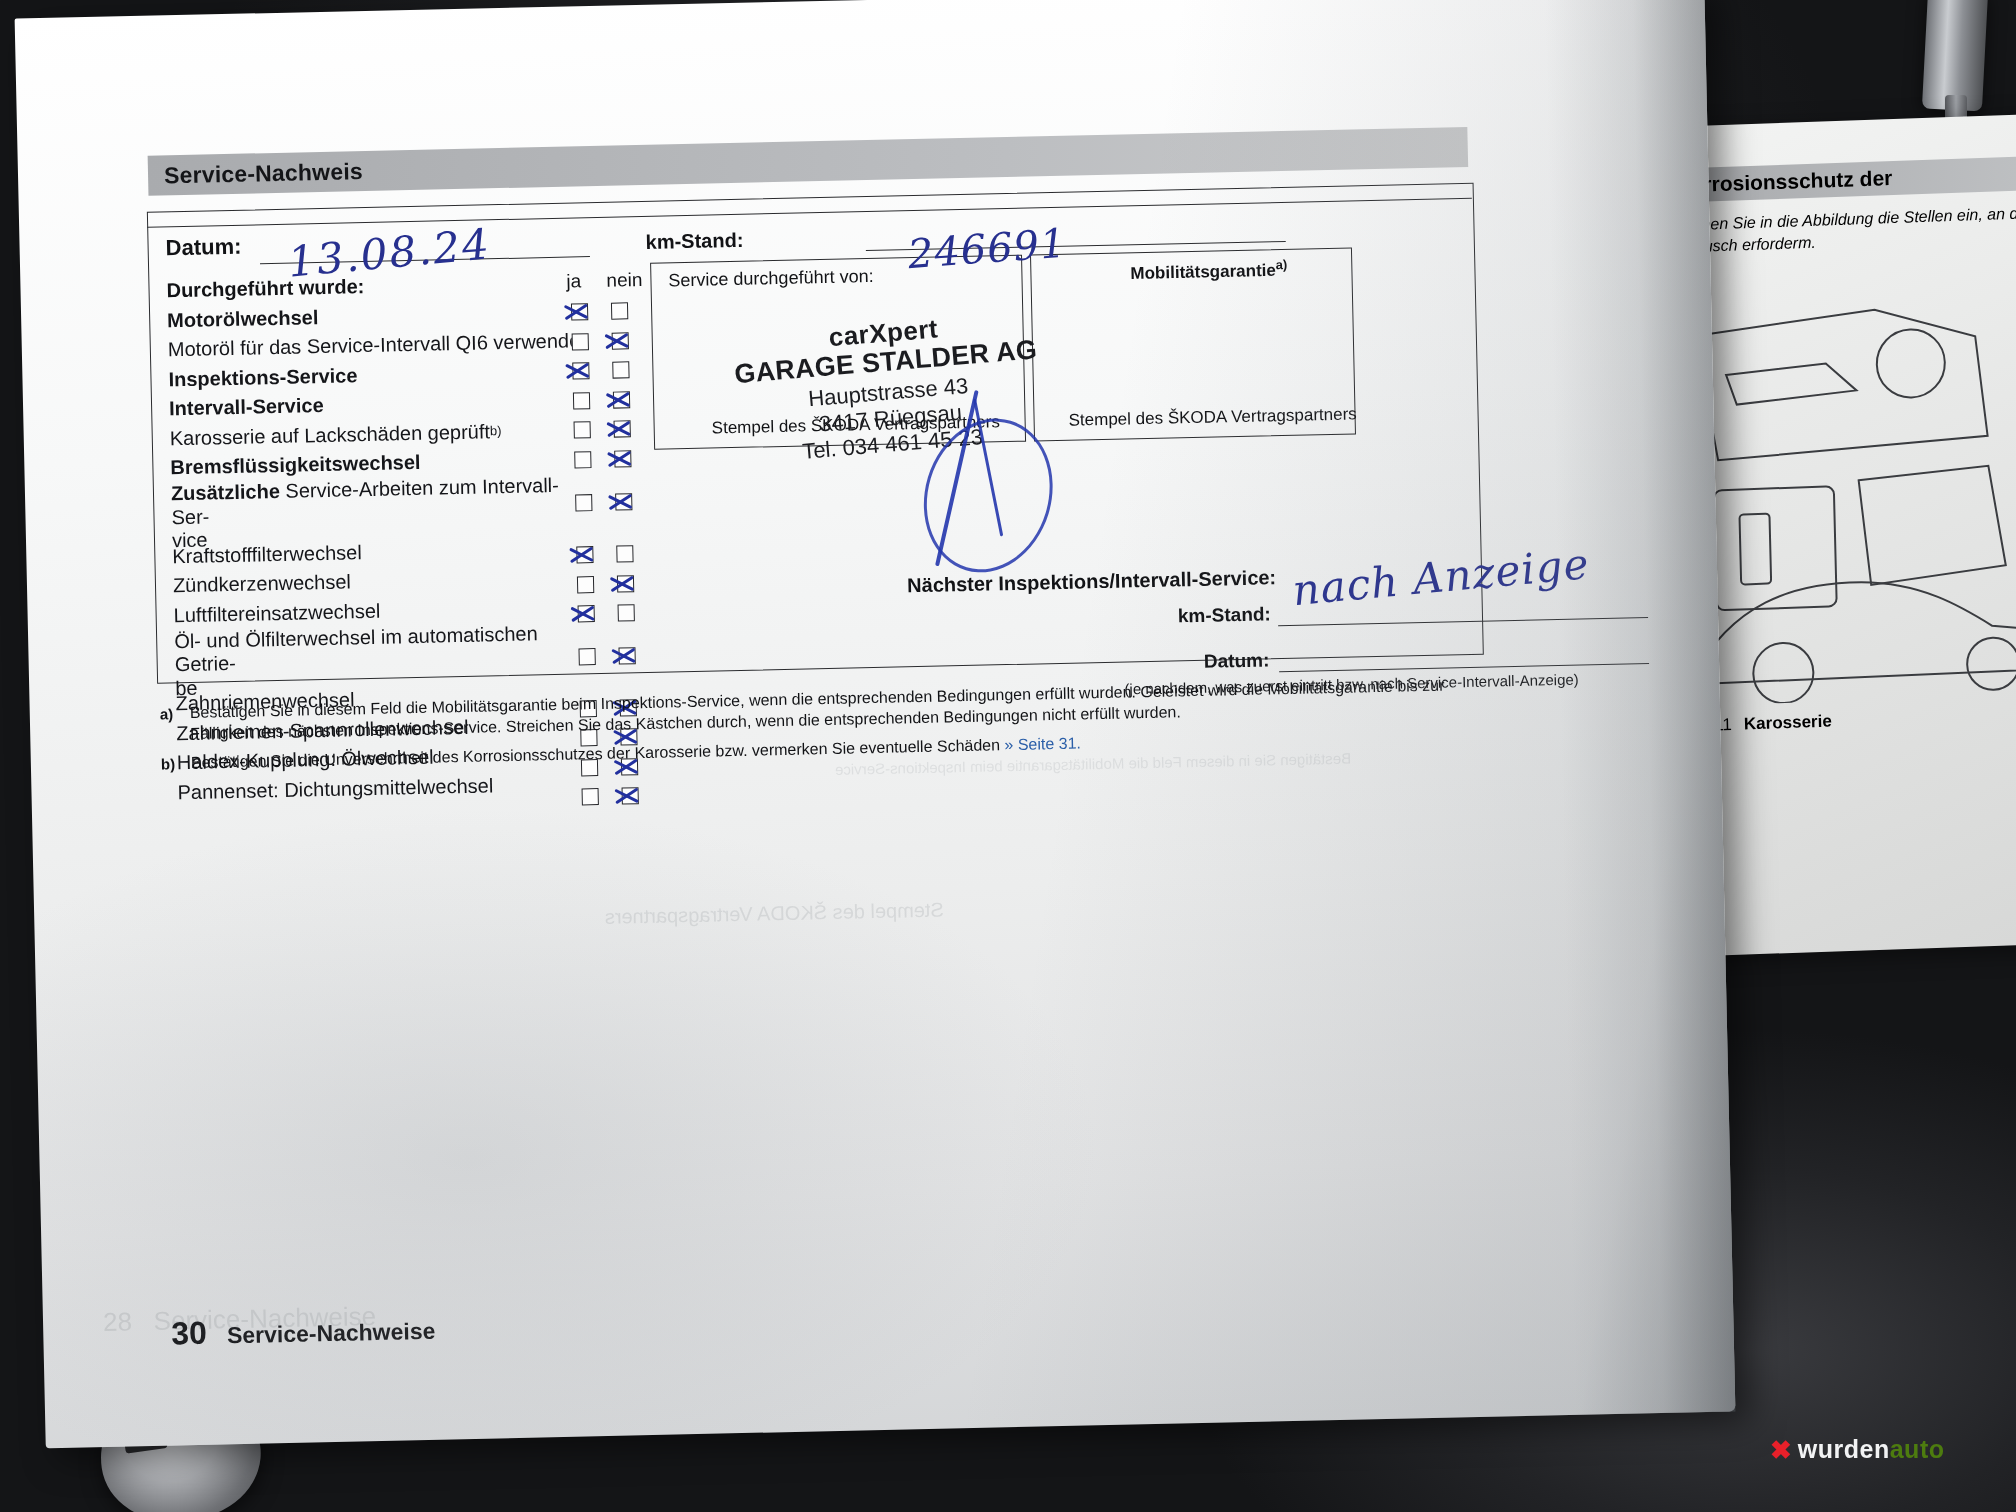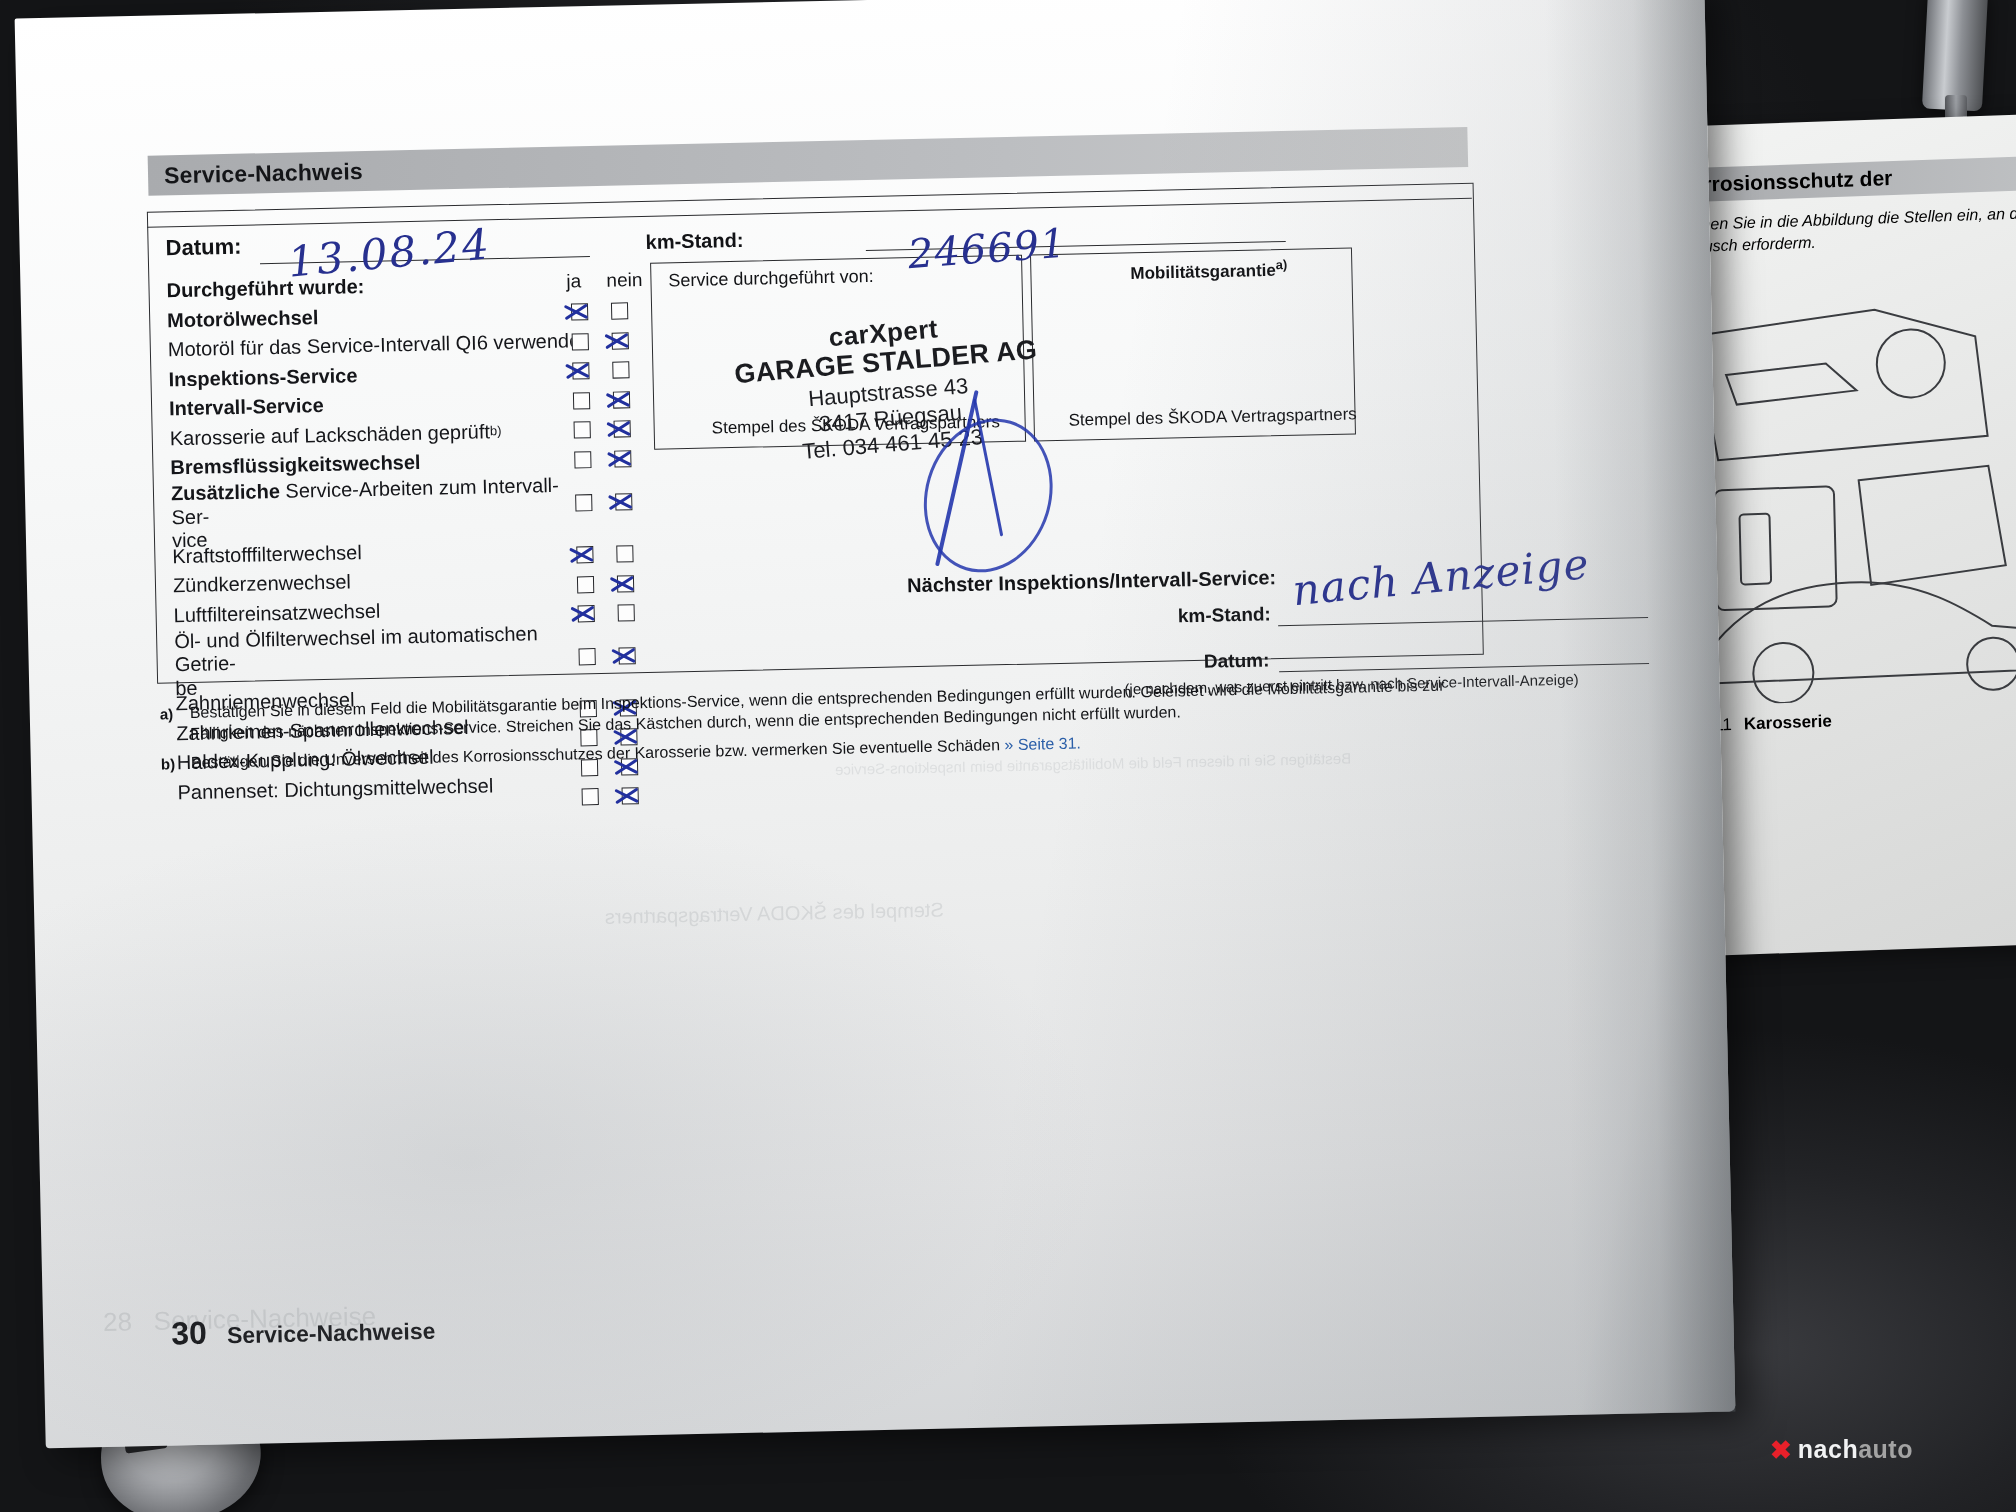--- a/index.html
+++ b/index.html
@@ -214,21 +214,21 @@
   .rp-fig{position:absolute;left:20px;top:150px;width:450px;height:430px;}
   .rp-cap{position:absolute;left:30px;top:590px;font-size:17px;}
   .rp-cap b{margin-left:12px;}
 
   
   .wm{
     position:absolute;left:1770px;top:1435px;display:flex;align-items:center;gap:6px;
   }
   .wm .x{color:#e8202a;font-size:26px;font-weight:bold;line-height:1;}
   .wm .t{color:#f2f3f4;font-size:25px;font-weight:bold;letter-spacing:.5px;}
-  .wm .t i{font-style:normal;color:#a3a3a3;text-align:right;}
+  .wm .t i{font-style:normal;color:#4d7c0f;text-align:right;}
 </style>
 </head>
 <body>
 
 <div id="bg"></div>
 <div class="chrome-handle"></div>
 <div class="chrome-handle2"></div>
 <div class="socket"></div>
 
 <div id="booklet">
@@ -413,14 +413,14 @@
         <span class="num">30</span>
         <span class="txt">Service-Nachweise</span>
       </div>
 
     </div>
   </div>
 </div>
 
 <div class="wm">
   <span class="x">✖</span>
-  <span class="t"><span>nach</span><i>auto</i></span>
+  <span class="t"><span>wurden</span><i>auto</i></span>
 </div>
 
 </body></html>

